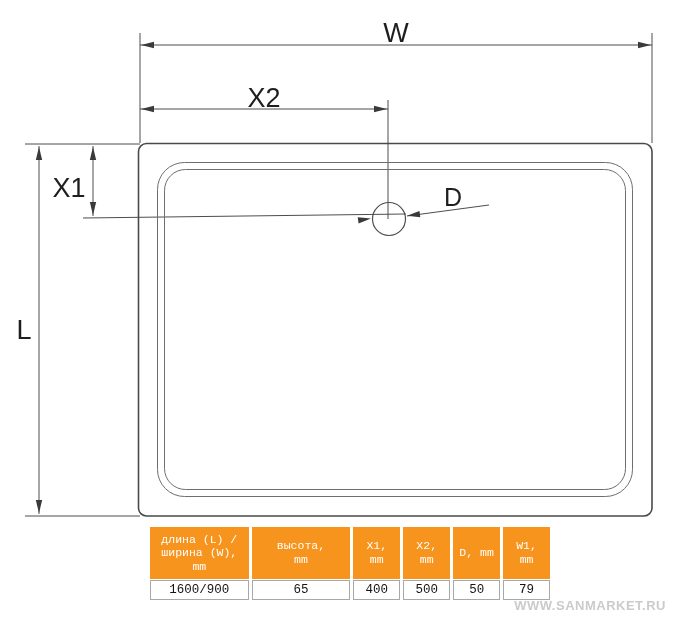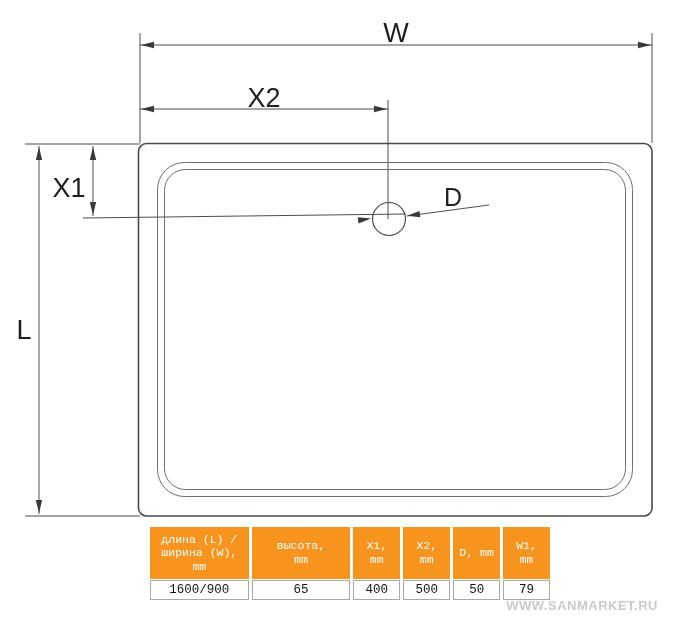--- a/index.html
+++ b/index.html
@@ -21,21 +21,21 @@
   }
   .vcell {
     margin-top:1px; height:20px; background:#ffffff;
     border:1px solid #a8a8a8; box-sizing:border-box;
     display:flex; align-items:center; justify-content:center;
     font-size:12.5px; color:#141414;
   }
   .w-c1{width:101px;} .w-c2{width:101px;} .w-cs{width:48px;}
 
   .watermark {
-    position:absolute; right:18px; top:598px; font-size:13px; font-weight:700;
+    position:absolute; right:10px; top:598px; font-size:13px; font-weight:700;
     color:#cbcbcb; letter-spacing:0.5px;
   }
 </style>
 </head>
 <body>
 
 <div class="canvas">
 
   <svg class="diagram-svg" width="676" height="622" viewBox="0 0 676 622">
 

